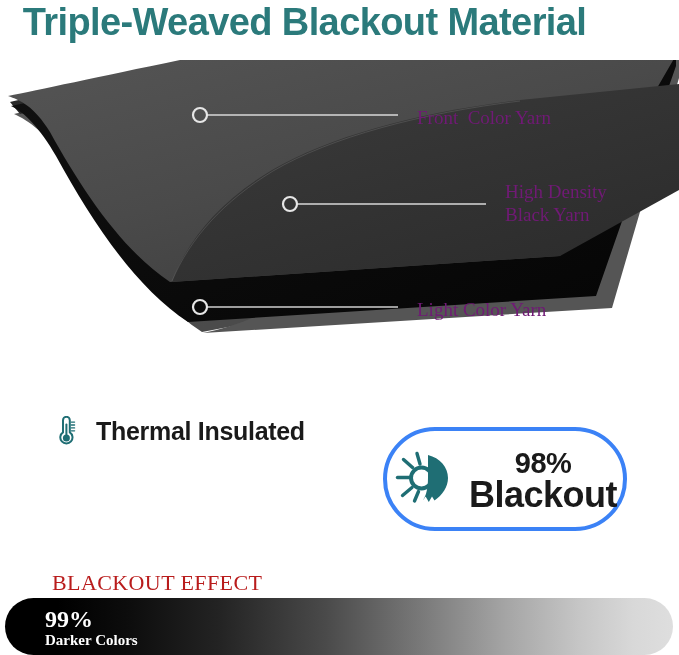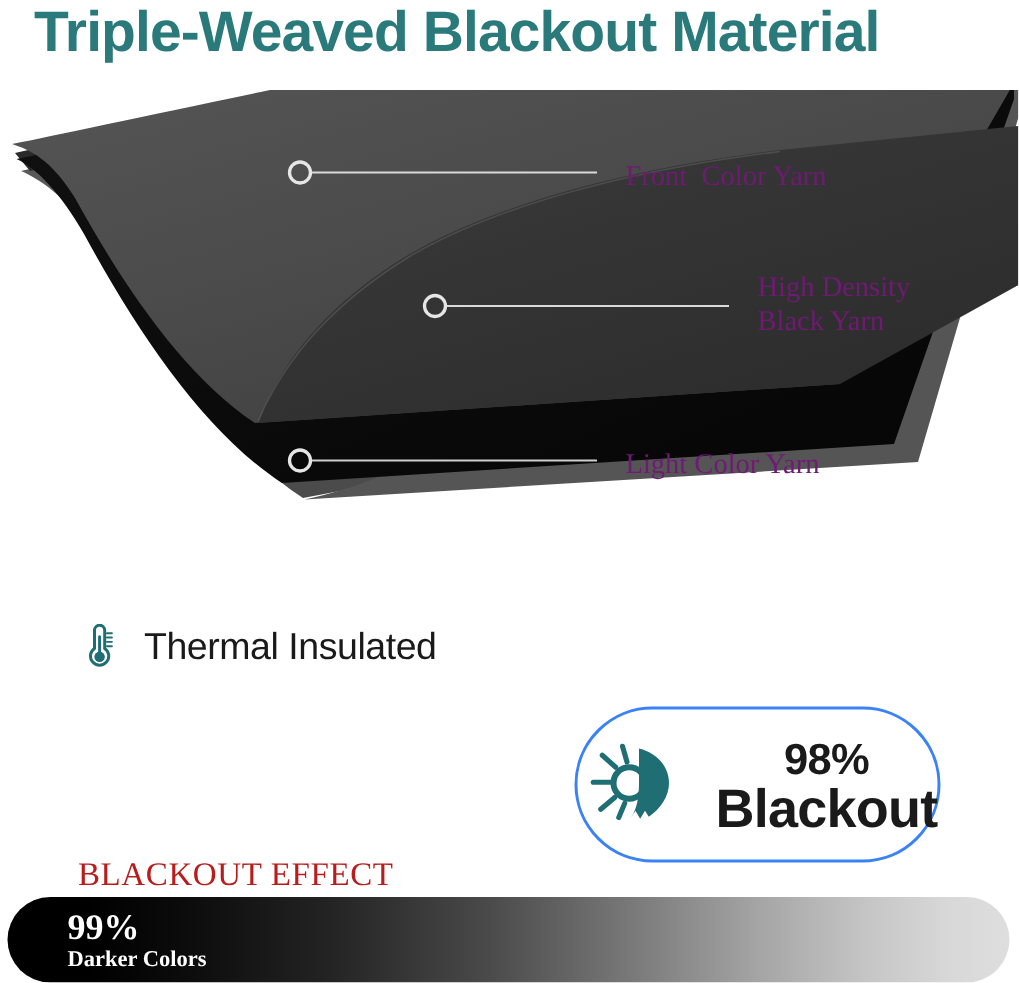--- a/index.html
+++ b/index.html
@@ -73,44 +73,43 @@
     width: 36px;
     height: 34px;
     flex: 0 0 36px;
     display: flex;
     align-items: center;
     justify-content: center;
   }
   .feature-label {
     margin-left: 12px;
     font-family: "Liberation Sans", sans-serif;
-    font-weight: normal;
+    font-weight: bold;
     font-size: 25px;
     line-height: 28px;
     color: #1a1a1a;
     letter-spacing: -0.3px;
     white-space: nowrap;
     text-align: right;
   }
 
   
   #blackout-badge {
     position: absolute;
     left: 383px;
     top: 427px;
     width: 244px;
     height: 104px;
-    border: 2px solid #3b82f6;
+    border: 4px solid #3b82f6;
     border-radius: 52px;
     background: #ffffff;
     display: flex;
     align-items: center;
-    justify-content: space-between;
+    justify-content: flex-start;
     box-sizing: border-box;
-    margin-top: 44px;
   }
   #badge-icon {
     width: 76px;
     height: 66px;
     flex: 0 0 76px;
     display: flex;
     align-items: center;
     justify-content: center;
   }
   #badge-text {

